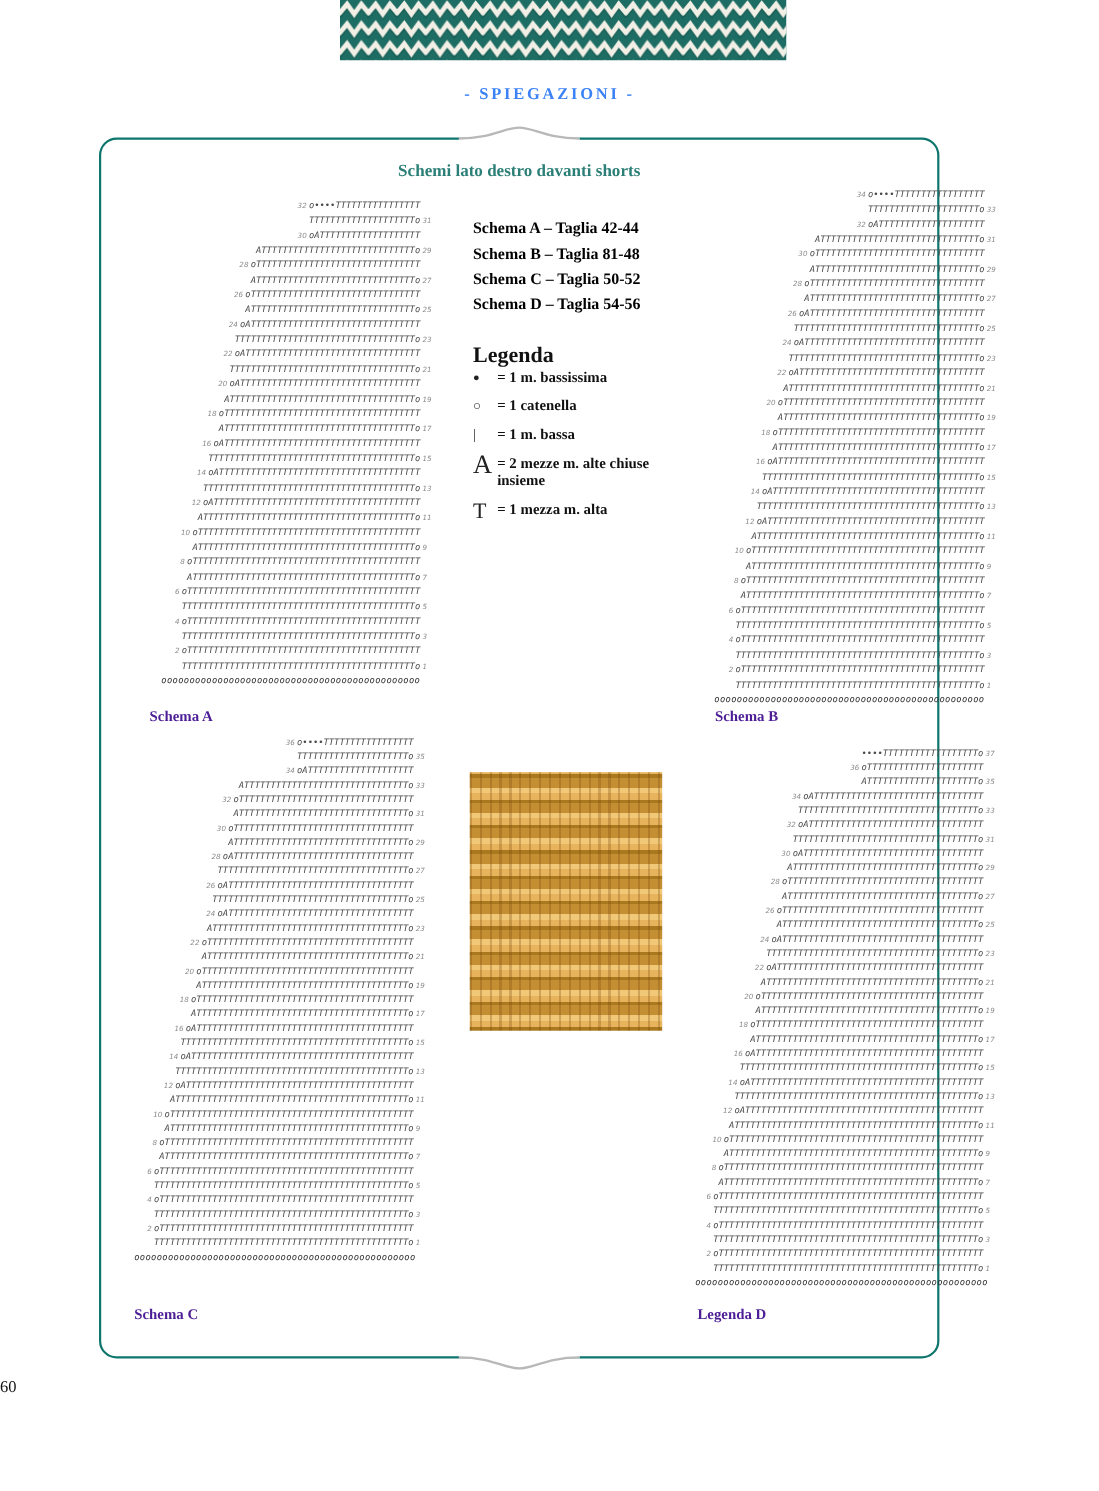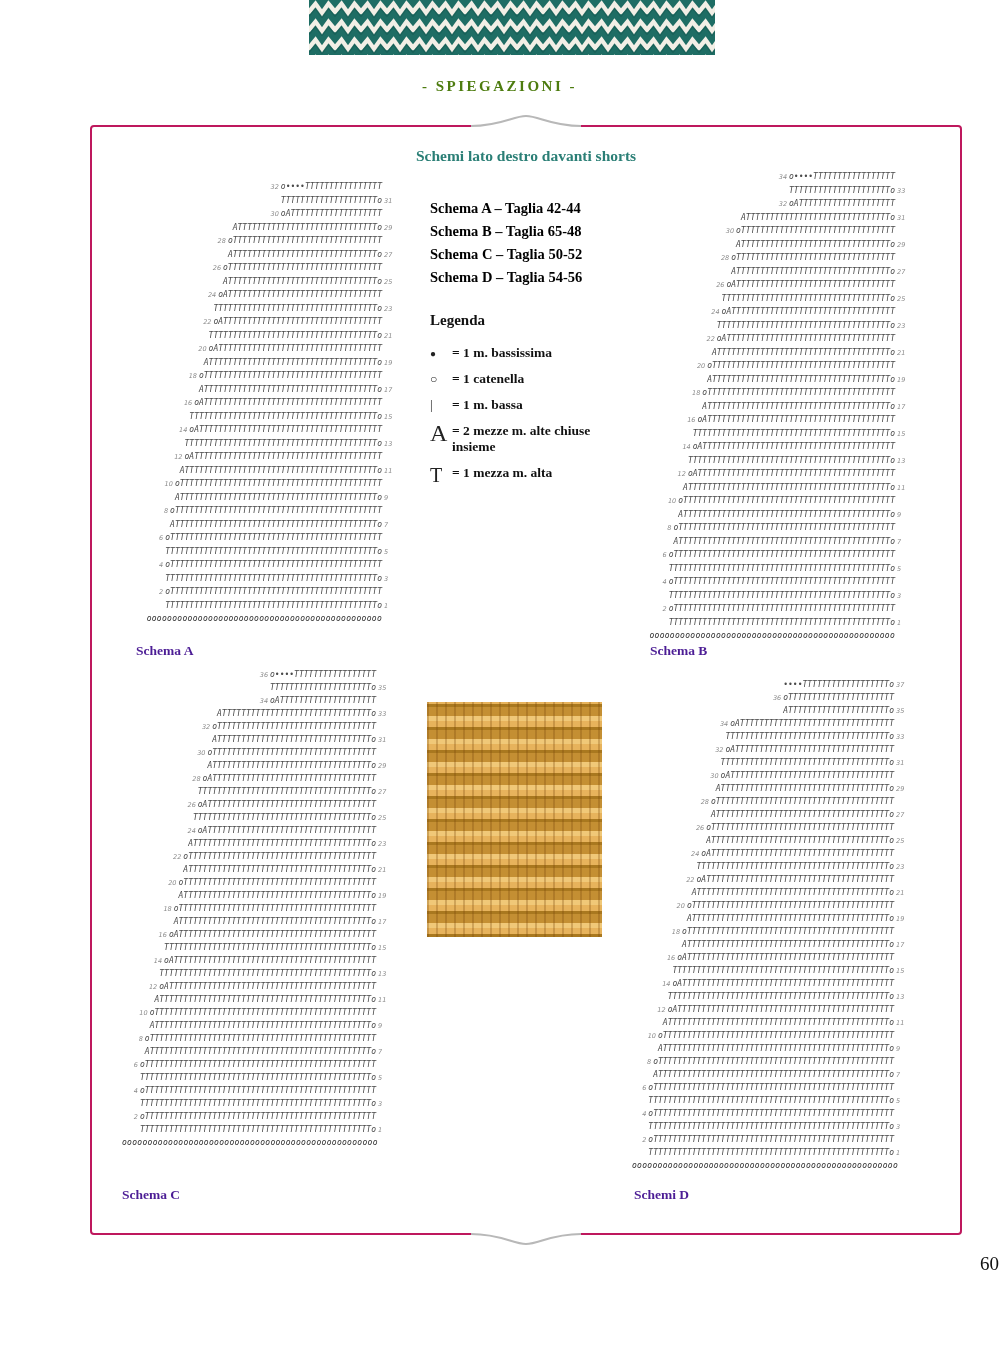--- a/index.html
+++ b/index.html
@@ -8,41 +8,41 @@
     position:relative; width:999px; height:1355px; background:#ffffff;
     font-family:"Liberation Serif", serif; overflow:hidden;
   }
 
   
   .banner { position:absolute; left:309px; top:0; }
 
   
   .header {
     position:absolute; top:78px; left:0; width:100%; text-align:center;
-    color:#4d7c0f; font-weight:bold; font-size:15px; letter-spacing:2.5px;
+    color:#3b82f6; font-weight:bold; font-size:15px; letter-spacing:2.5px;
   }
 
   
   .box {
-    position:absolute; left:90px; top:125px; width:872px; height:1110px;
-    border:2px solid #be185d; border-radius:4px;
+    position:absolute; left:90px; top:125px; width:764px; height:1110px;
+    border:2px solid #0f766e; border-radius:16px;
   }
   .brace { position:absolute; left:50%; transform:translateX(-50%); }
   .brace-top { top:-13px; }
   .brace-bottom { bottom:-13px; }
 
   .box-title {
     position:absolute; top:20px; left:0; width:100%; text-align:center;
     color:#2b7f76; font-weight:bold; font-size:15.5px;
   }
 
   .sizes { position:absolute; left:338px; top:70px; font-weight:bold; font-size:14.5px; line-height:23px; color:#000000; }
 
   .legend { position:absolute; left:338px; top:185px; width:190px; color:#111; }
-  .legend-title { font-weight:bold; font-size:15px; margin-bottom:16px; }
+  .legend-title { font-weight:bold; font-size:20px; }
   .legend-item { display:flex; align-items:center; margin-bottom:10px; font-size:13.5px; }
   .legend-sym { width:22px; flex:0 0 22px; text-align:left; color:#222; }
   .sym-dot { font-size:10px; }
   .sym-circle { font-size:12px; font-weight:bold; }
   .sym-bar { font-size:13px; }
   .sym-dec { font-size:24px; line-height:20px; font-weight:normal; }
   .sym-t { font-size:20px; line-height:20px; }
   .legend-item.tall { align-items:flex-start; margin-top:4px; }
   .ltext { line-height:16px;font-weight:bold; }
 
@@ -67,21 +67,21 @@
   .cap-d { left:542px; top:1060px; }
 
   
   .photo {
     position:absolute; left:335px; top:575px; width:175px; height:235px;
     background:
       repeating-linear-gradient(90deg, rgba(120,70,10,0.28) 0 2px, rgba(255,255,255,0) 2px 9px),
       repeating-linear-gradient(0deg, #a9781f 0 3px, #e7b35c 3px 9px, #f0c878 9px 14px, #c48f33 14px 23px);
   }
 
-  .pagenum { position:absolute; top:1253px; left:0; width:100%; text-align:right; font-size:19px; color:#111; }
+  .pagenum { position:absolute; top:1253px; left:0; width:100%; text-align:left; font-size:15px; color:#111; }
 </style>
 </head>
 <body>
 
 <div class="page">
 
   <svg class="banner" width="406" height="55" viewBox="0 0 406 55">
     <rect width="406" height="55" fill="#1e6d64"></rect>
     <defs>
       <pattern id="zz" width="26" height="18" patternUnits="userSpaceOnUse">
@@ -102,21 +102,21 @@
     </svg>
     <svg class="brace brace-bottom" width="110" height="15" viewBox="0 0 110 15">
       <rect x="0" y="0" width="110" height="4" fill="#ffffff"></rect>
       <path d="M0 3 C30 3 42 13 55 13 C68 13 80 3 110 3" fill="#ffffff" stroke="#b8b8b8" stroke-width="2"></path>
     </svg>
 
     <div class="box-title">Schemi lato destro davanti shorts</div>
 
     <div class="sizes">
       <div>Schema A – Taglia 42-44</div>
-      <div>Schema B – Taglia 65-48</div>
+      <div>Schema B – Taglia 81-48</div>
       <div>Schema C – Taglia 50-52</div>
       <div>Schema D – Taglia 54-56</div>
     </div>
 
     <div class="legend">
       <div class="legend-title">Legenda</div>
       <div class="legend-item">
         <span class="legend-sym sym-dot">●</span>
         <span class="ltext">= 1 m. bassissima</span>
       </div>
@@ -286,21 +286,21 @@
         <div class="crow"><span class="numL">4</span><span class="st">oTTTTTTTTTTTTTTTTTTTTTTTTTTTTTTTTTTTTTTTTTTTTTTTTTT</span><span class="numR"></span></div>
         <div class="crow"><span class="numL"></span><span class="st">TTTTTTTTTTTTTTTTTTTTTTTTTTTTTTTTTTTTTTTTTTTTTTTTTTo</span><span class="numR">3</span></div>
         <div class="crow"><span class="numL">2</span><span class="st">oTTTTTTTTTTTTTTTTTTTTTTTTTTTTTTTTTTTTTTTTTTTTTTTTTT</span><span class="numR"></span></div>
         <div class="crow"><span class="numL"></span><span class="st">TTTTTTTTTTTTTTTTTTTTTTTTTTTTTTTTTTTTTTTTTTTTTTTTTTo</span><span class="numR">1</span></div>
         <div class="crow chain"><span class="numL"></span><span class="st">oooooooooooooooooooooooooooooooooooooooooooooooooooo</span><span class="numR"></span></div>
       </div>
 
     <div class="caption cap-a">Schema A</div>
     <div class="caption cap-b">Schema B</div>
     <div class="caption cap-c">Schema C</div>
-    <div class="caption cap-d">Schemi D</div>
+    <div class="caption cap-d">Legenda D</div>
 
     <div class="photo"></div>
 
   </div>
 
   <div class="pagenum">60</div>
 
 </div>
 
 </body></html>

